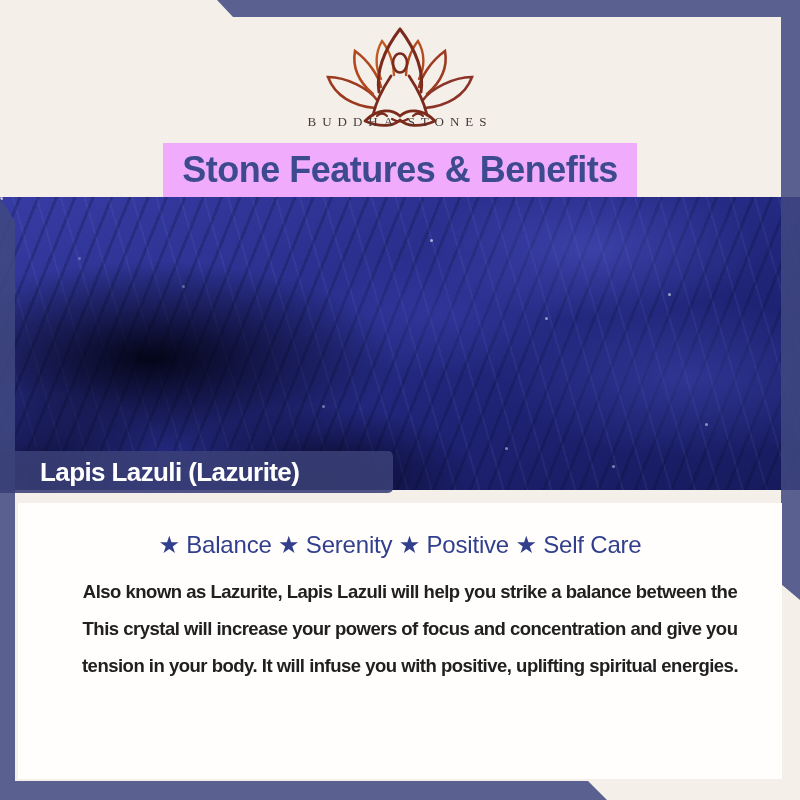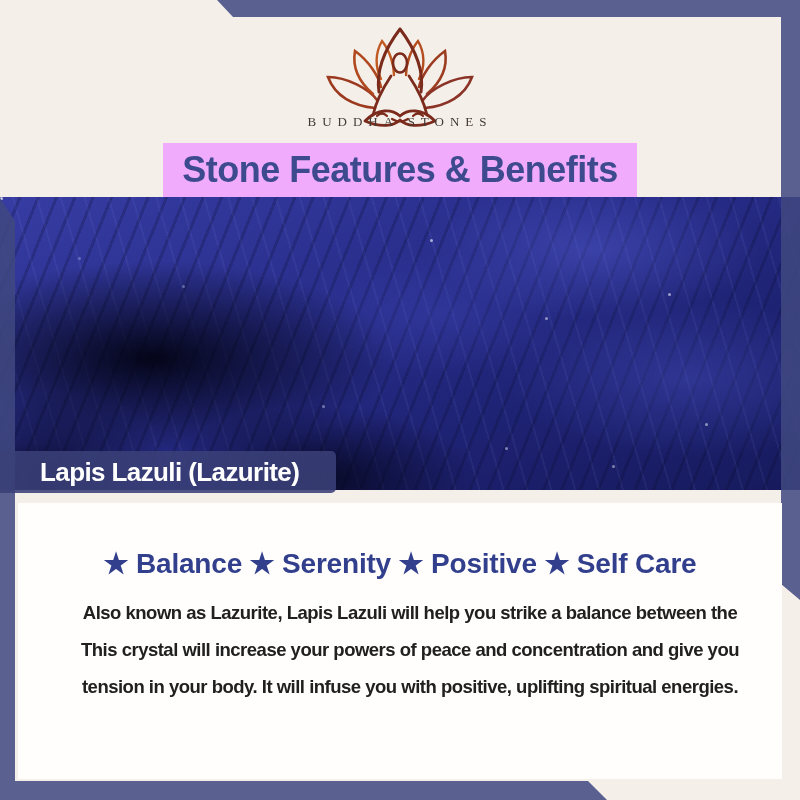--- a/index.html
+++ b/index.html
@@ -50,35 +50,35 @@
   .banner{
     position:absolute;left:163px;top:143px;width:474px;height:54px;
     background:#f0abfc;display:flex;align-items:center;justify-content:center;
   }
   .banner h1{
     margin:0;font-size:36px;font-weight:bold;color:#3d4b8e;letter-spacing:-0.5px;
     white-space:nowrap;
   }
   
   .label-band{
-    position:absolute;left:0;top:451px;width:336px;height:42px;
+    position:absolute;left:0;top:451px;width:393px;height:42px;
     background:rgba(58,64,120,0.88);border-radius:0 5px 5px 0;
     display:flex;align-items:center;
   }
   .label-band span{
     padding-left:40px;color:#ffffff;font-weight:bold;font-size:26px;
     letter-spacing:-0.6px;white-space:nowrap;
   }
   
   .card{
     position:absolute;left:18px;top:503px;width:764px;height:276px;
     background:#fffefd;overflow:hidden;
   }
   .tags{
-    margin-top:44px;text-align:center;font-size:28px;font-weight:bold;
+    margin-top:28px;text-align:center;font-size:24px;font-weight:normal;
     color:#323f8c;white-space:nowrap;letter-spacing:-0.2px;
   }
   .desc{margin-top:14px;padding-left:20px;}
   .desc div{
     text-align:center;font-size:18.5px;font-weight:bold;color:#202020;
     line-height:37px;letter-spacing:-0.5px;white-space:nowrap;
   }
 </style>
 </head>
 <body>
@@ -120,18 +120,18 @@
   </div>
 
   <div class="label-band">
     <span>Lapis Lazuli (Lazurite)</span>
   </div>
 
   <div class="card">
     <div class="tags">★ Balance ★ Serenity ★ Positive ★ Self Care</div>
     <div class="desc">
       <div>Also known as Lazurite, Lapis Lazuli will help you strike a balance between the</div>
-      <div>This crystal will increase your powers of peace and concentration and give you</div>
+      <div>This crystal will increase your powers of focus and concentration and give you</div>
       <div>tension in your body. It will infuse you with positive, uplifting spiritual energies.</div>
     </div>
   </div>
 
 </div>
 
 </body></html>

